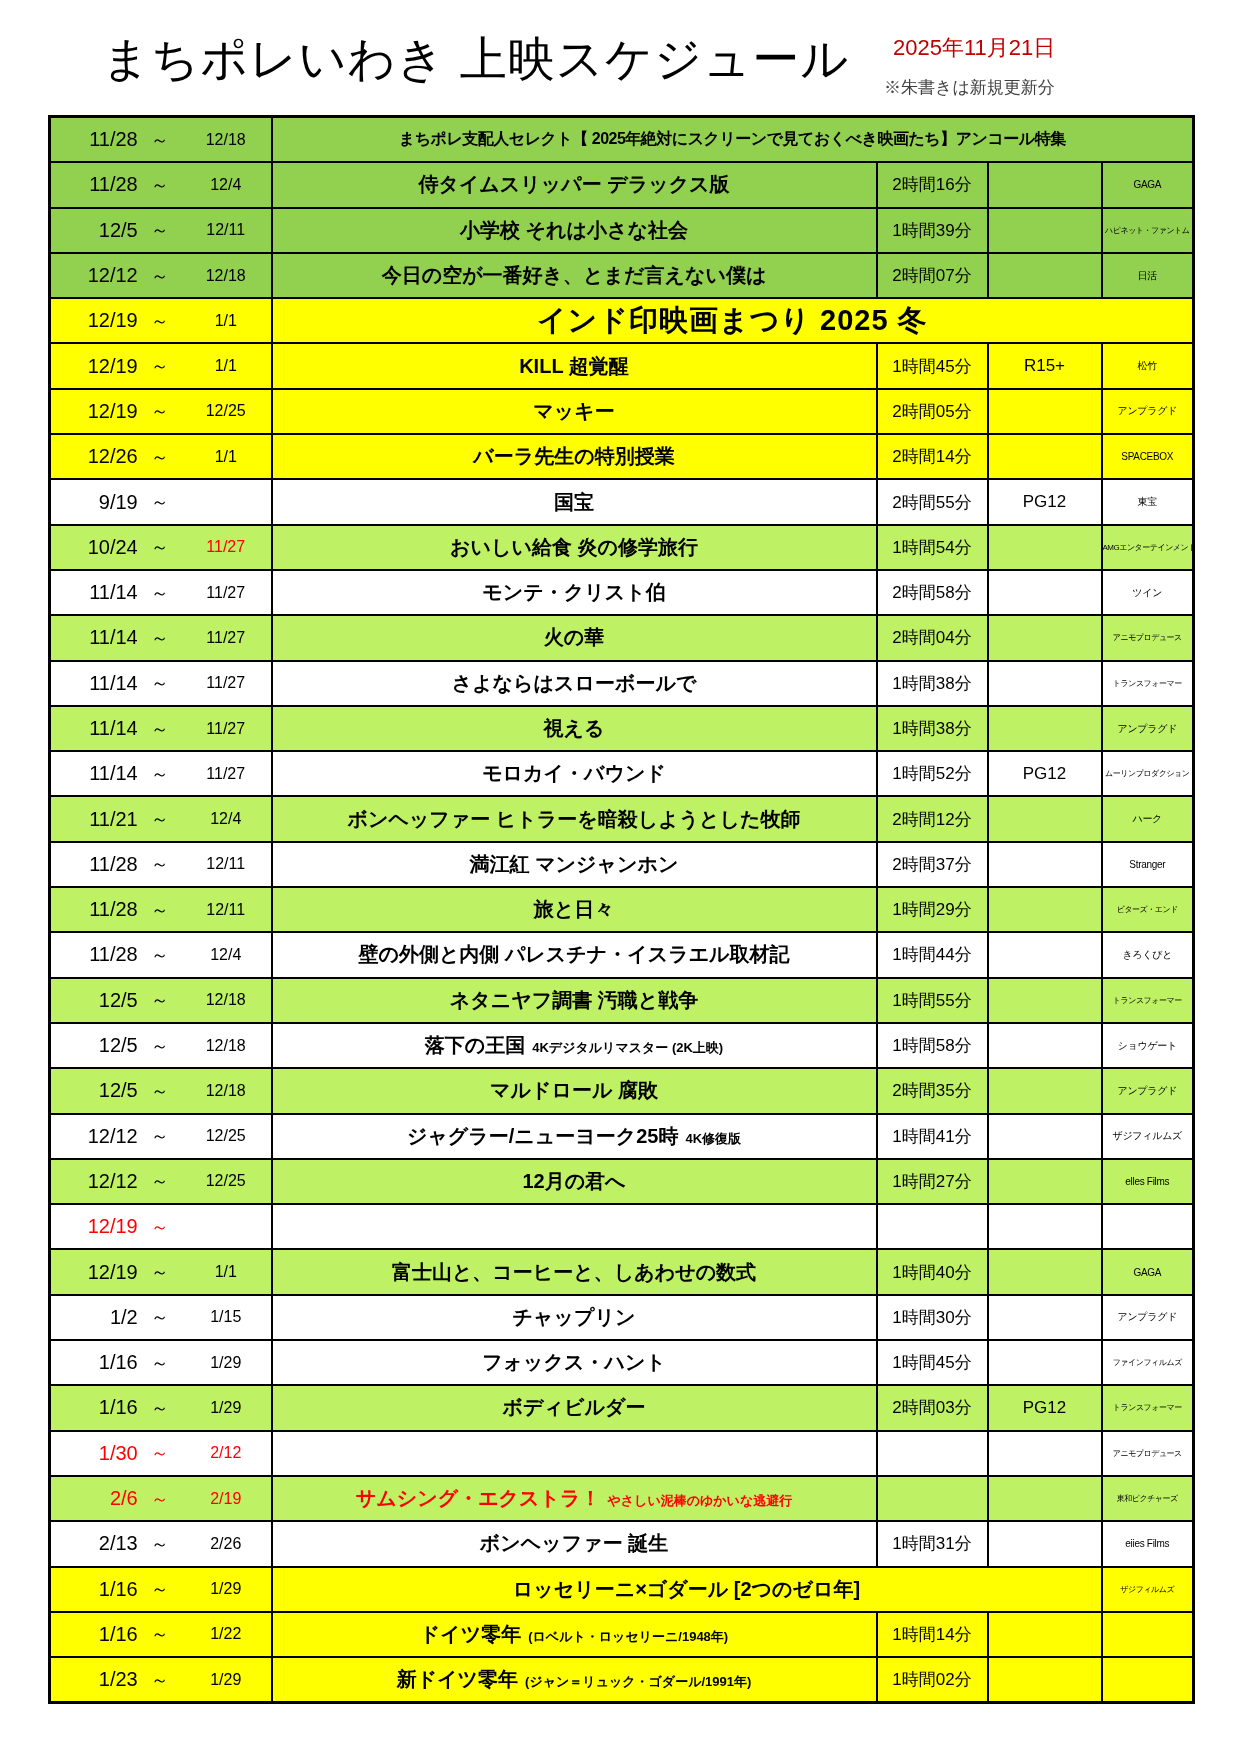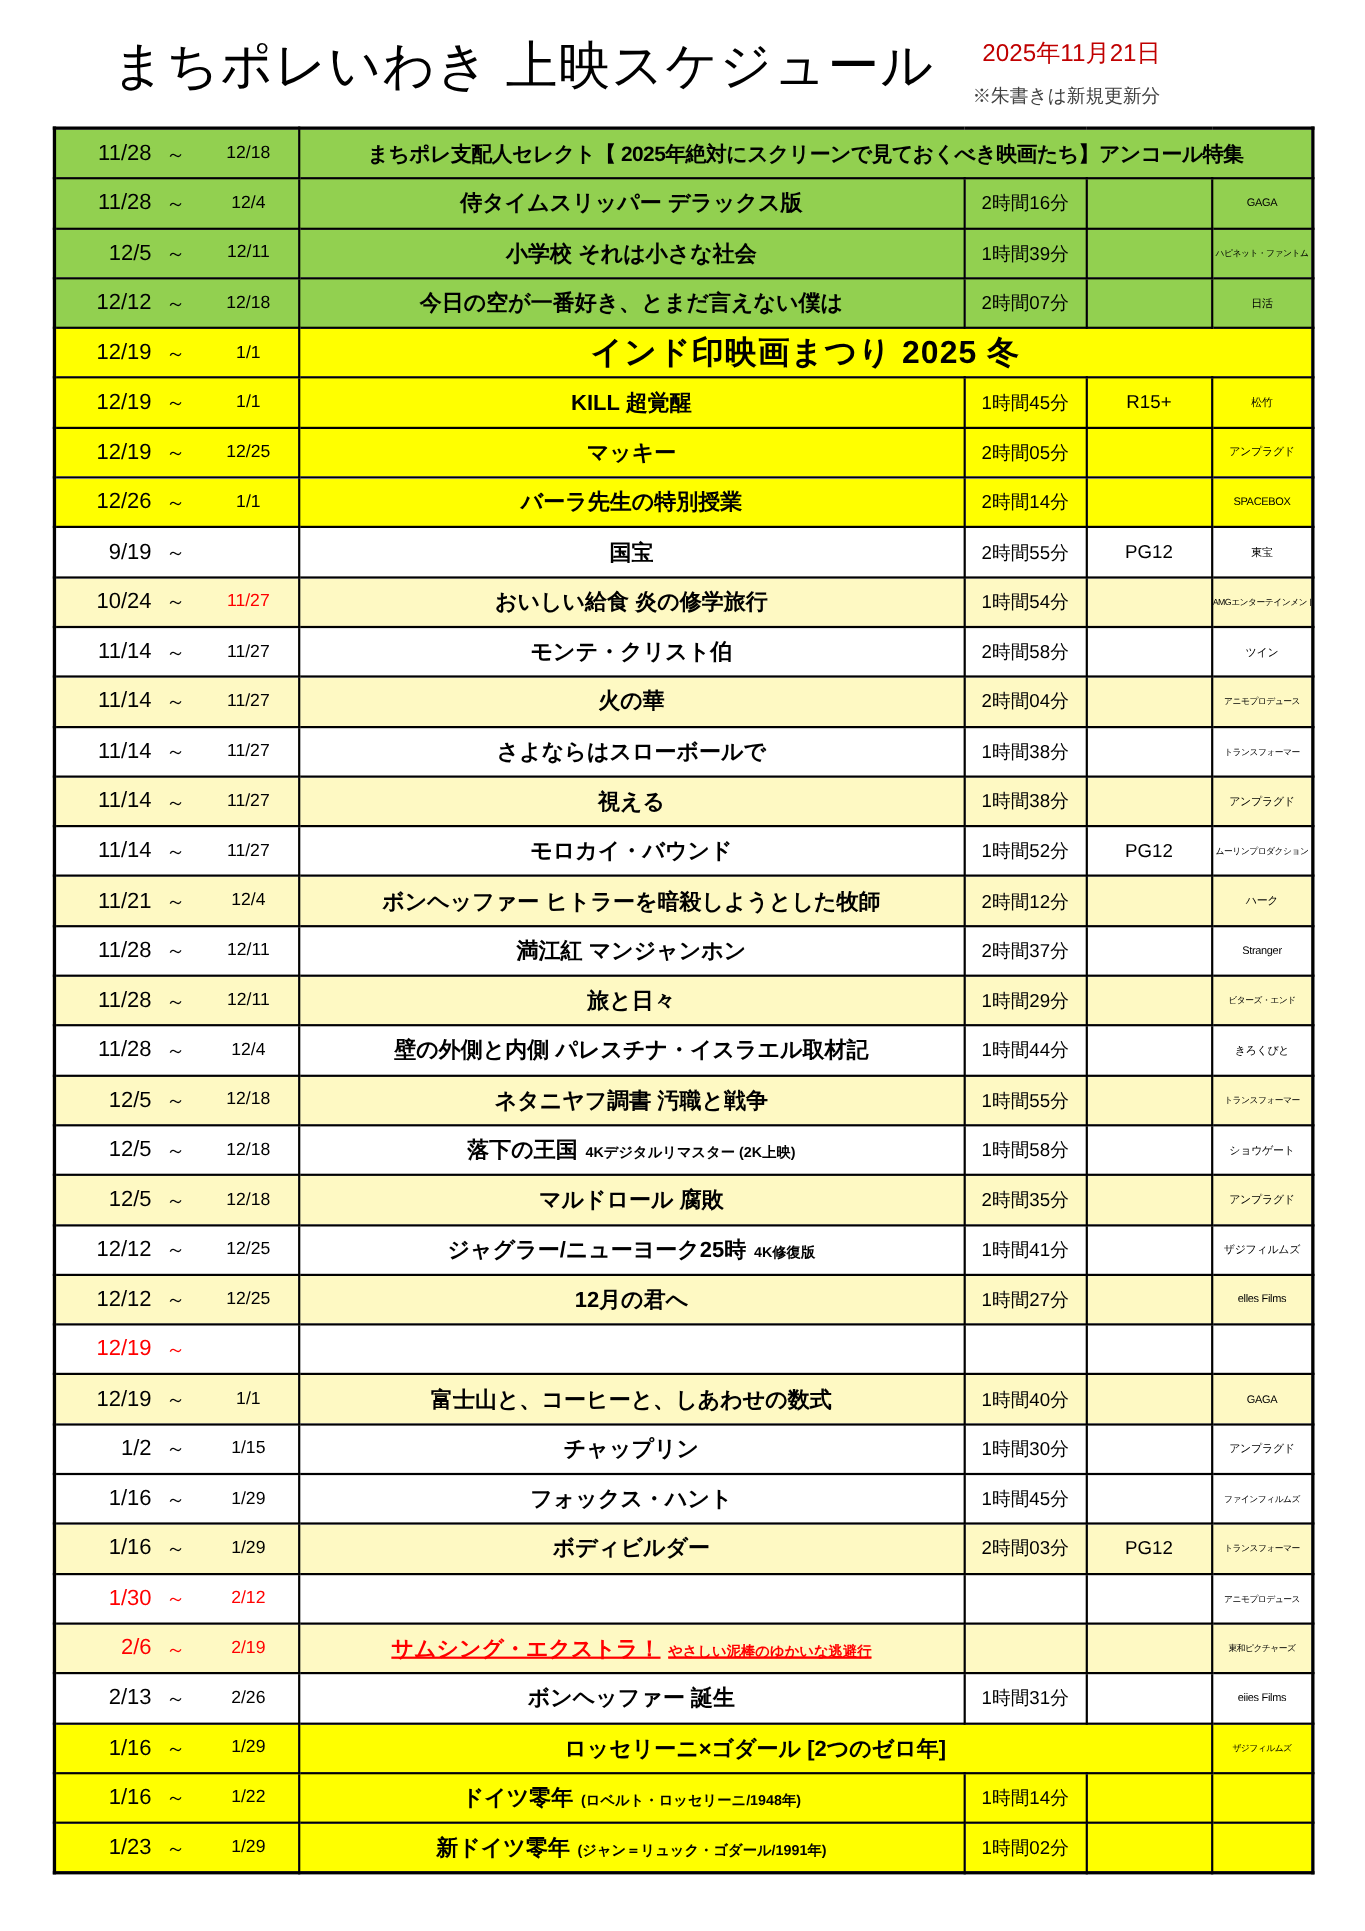--- a/index.html
+++ b/index.html
@@ -24,36 +24,36 @@
     position:absolute;left:48px;top:115px;width:1144px;
     border-collapse:collapse;table-layout:fixed;
     border:3px solid #000;
   }
   table.sched td{
     border:2px solid #000;padding:0;height:43.3px;overflow:hidden;
     vertical-align:middle;text-align:center;
   }
   tr.bg-green td{background:#92D050;}
   tr.bg-yellow td{background:#FFFF00;}
-  tr.bg-pink td{background:#fef9c3;}
+  tr.bg-pink td{background:#bef264;}
   tr.bg-white td{background:#FFFFFF;}
   .dates{display:flex;align-items:center;justify-content:center;}
   .ds{width:86px;text-align:right;font-size:20px;}
   .dt{width:44px;text-align:center;font-size:18px;}
   .de{width:88px;text-align:center;font-size:16px;}
   td.c-title{font-size:20px;font-weight:bold;white-space:nowrap;}
-  td.c-title.long{font-size:19px;letter-spacing:-0.5px;}
+  td.c-title.long{font-size:16px;letter-spacing:-0.5px;}
   td.c-title.big{font-size:29px;letter-spacing:1px;margin-left:11px;}
   td.c-title .sub{font-size:13px;margin-left:7px;font-weight:bold;}
   td.c-dur{font-size:17px;white-space:nowrap;}
   td.c-rate{font-size:17px;}
   td.c-dist{font-size:10px;white-space:nowrap;letter-spacing:-0.3px;}
   td.c-dist.dsm{font-size:8px;letter-spacing:-0.5px;}
   .red{color:#FF0000;}
-  td.c-title.red, td.c-title.red .sub{color:#FF0000;text-decoration:underline;}
+  td.c-title.red, td.c-title.red .sub{color:#FF0000;}
 </style>
 </head>
 <body>
 
 <div class="page-title">まちポレいわき 上映スケジュール</div>
 <div class="hdr-date">2025年11月21日</div>
 <div class="hdr-note">※朱書きは新規更新分</div>
 
 <table class="sched">
   <colgroup>

